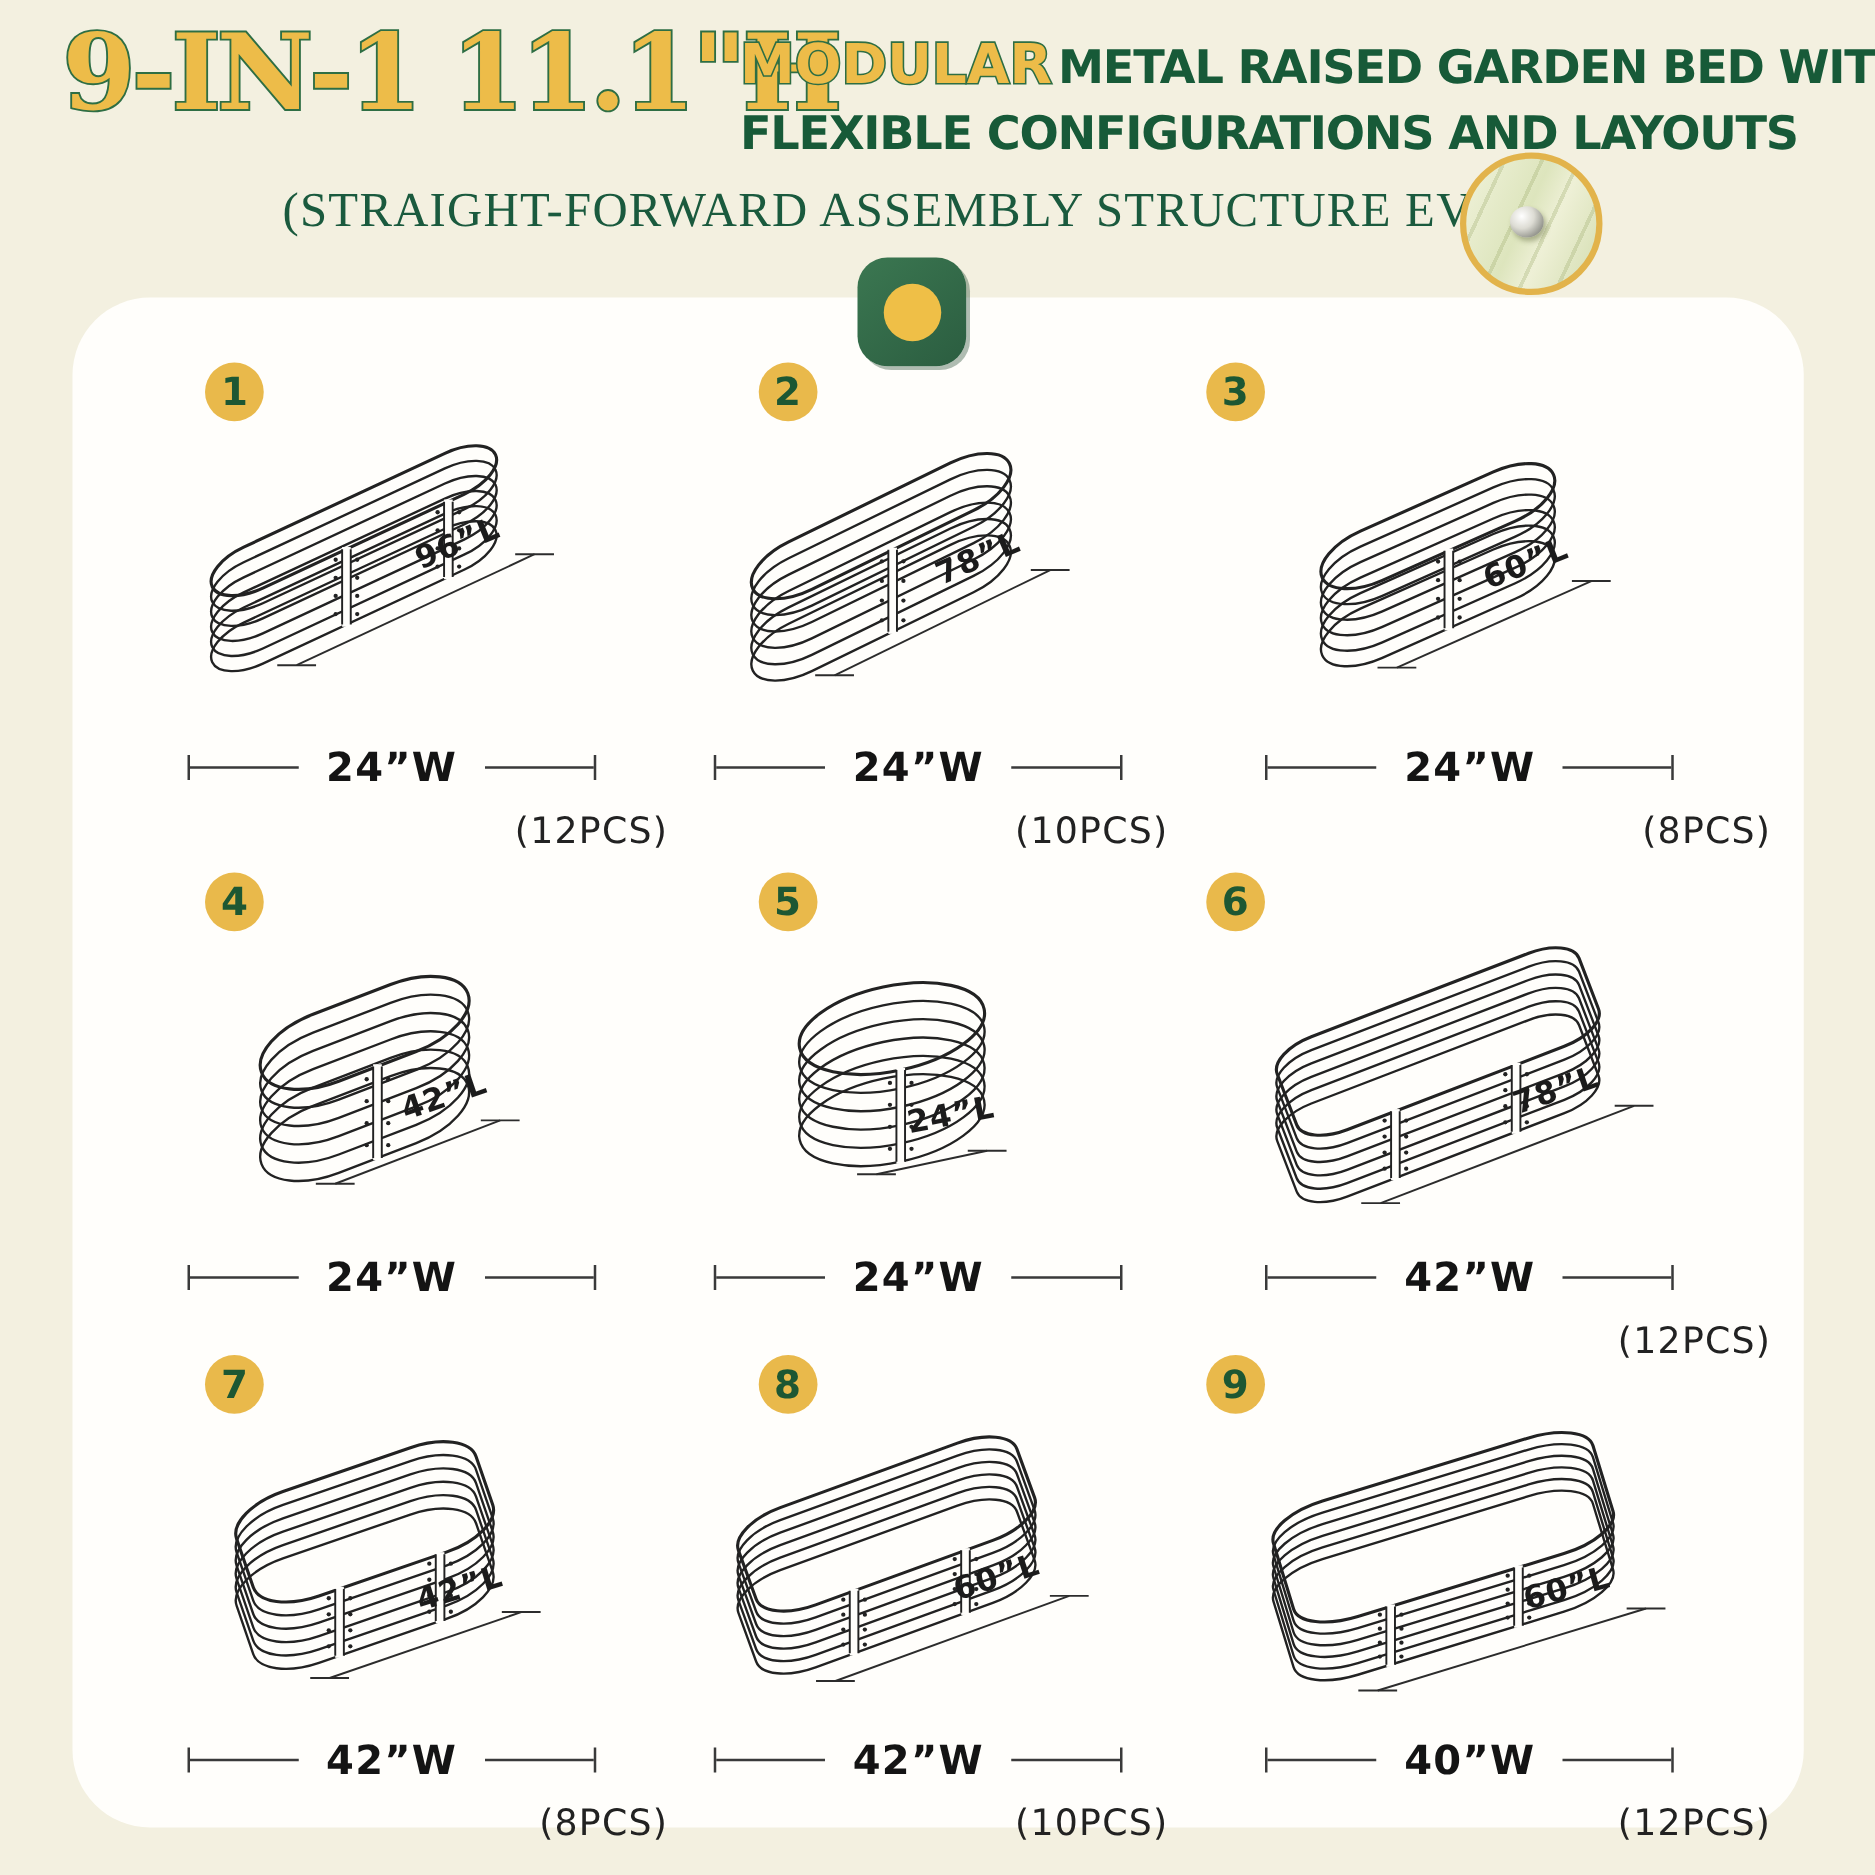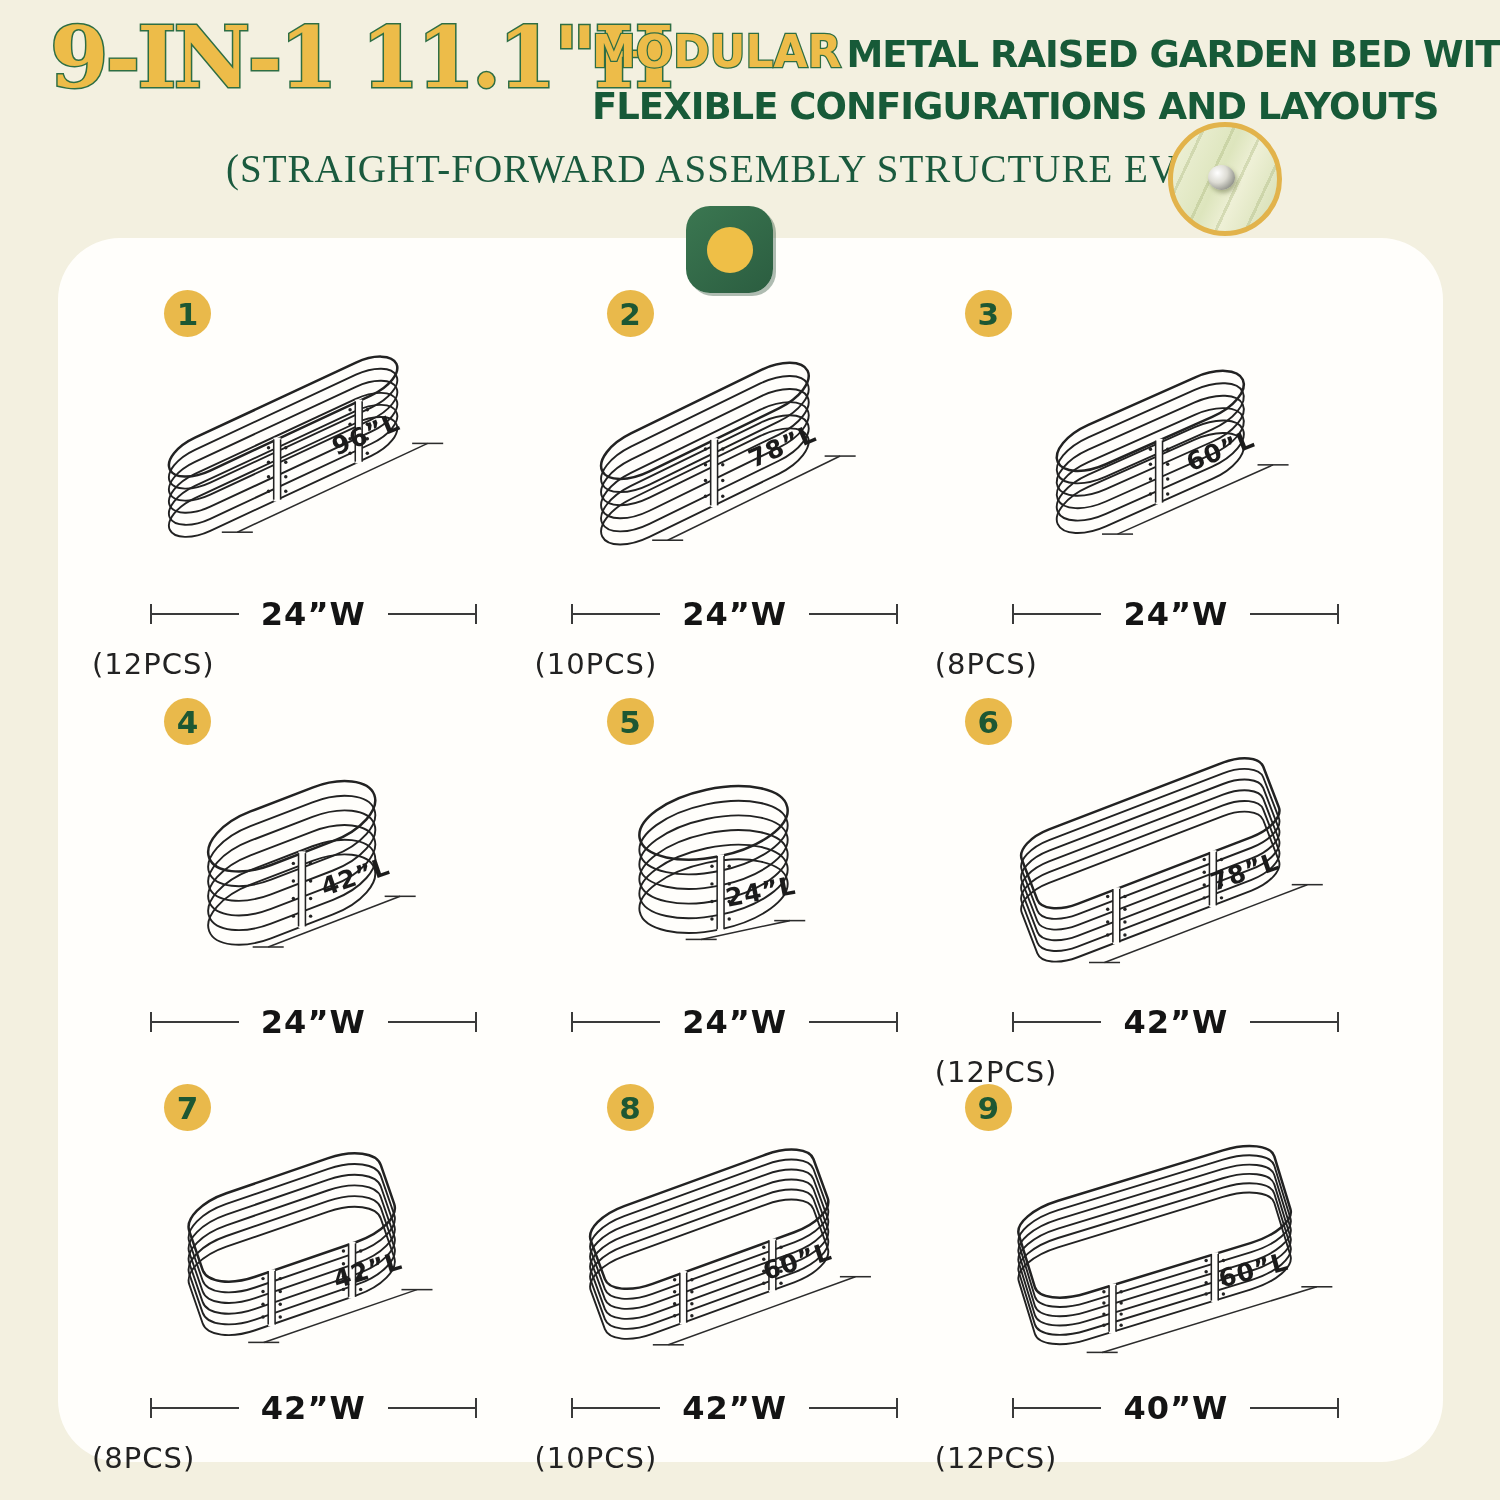--- a/index.html
+++ b/index.html
@@ -68,21 +68,21 @@
     display:flex;align-items:center;justify-content:center;
     margin-left:72px;
   }
   .cell:nth-child(3n) .badge{margin-left:30px;}
   svg.bed{display:block;width:100%;height:250px;margin-top:2px;}
   .len{font-family:"DejaVu Sans",sans-serif;font-weight:bold;font-size:29px;fill:#1b1b1b;letter-spacing:1px;}
   .wdim{display:flex;align-items:center;width:327px;margin:6px auto 0;}
   .wdim .t{width:2px;height:20px;background:#3a3a3a;}
   .wdim .seg{flex:1;height:2px;background:#3a3a3a;}
   .wlabel{font-weight:bold;font-size:32px;color:#141414;margin:0 22px;letter-spacing:1px;white-space:nowrap;}
-  .pcs{text-align:left;font-size:29px;color:#222;margin-top:14px;letter-spacing:1px;}
+  .pcs{text-align:right;font-size:29px;color:#222;margin-top:14px;letter-spacing:1px;}
 </style>
 </head>
 <body>
 
 <div id="canvas">
 
   <div class="title">9-IN-1 11.1"H</div>
 
   <div class="header-right">
     <div class="hr-row1">

